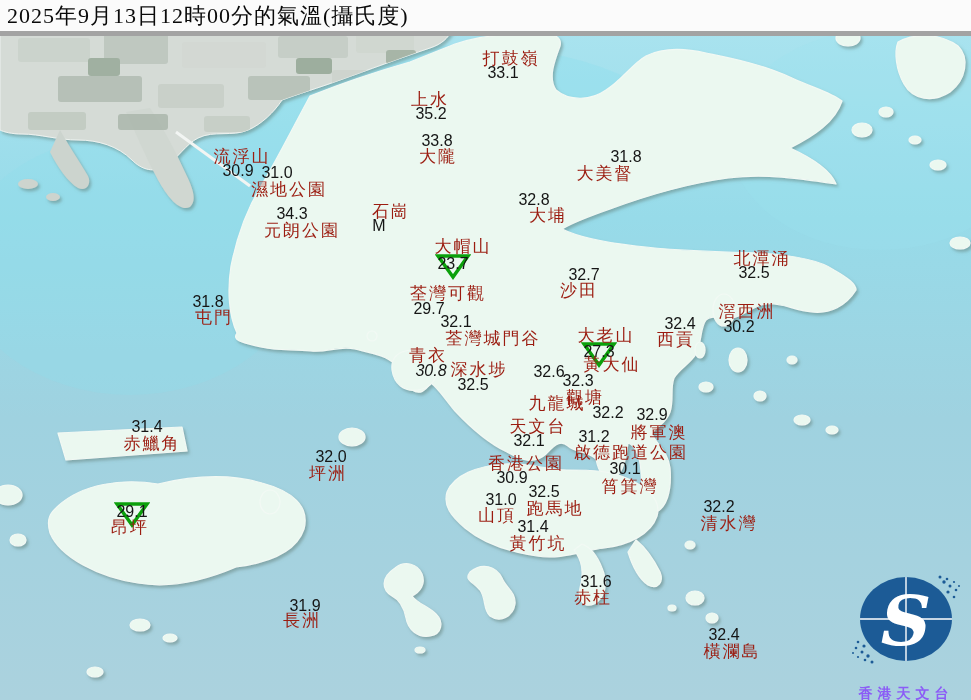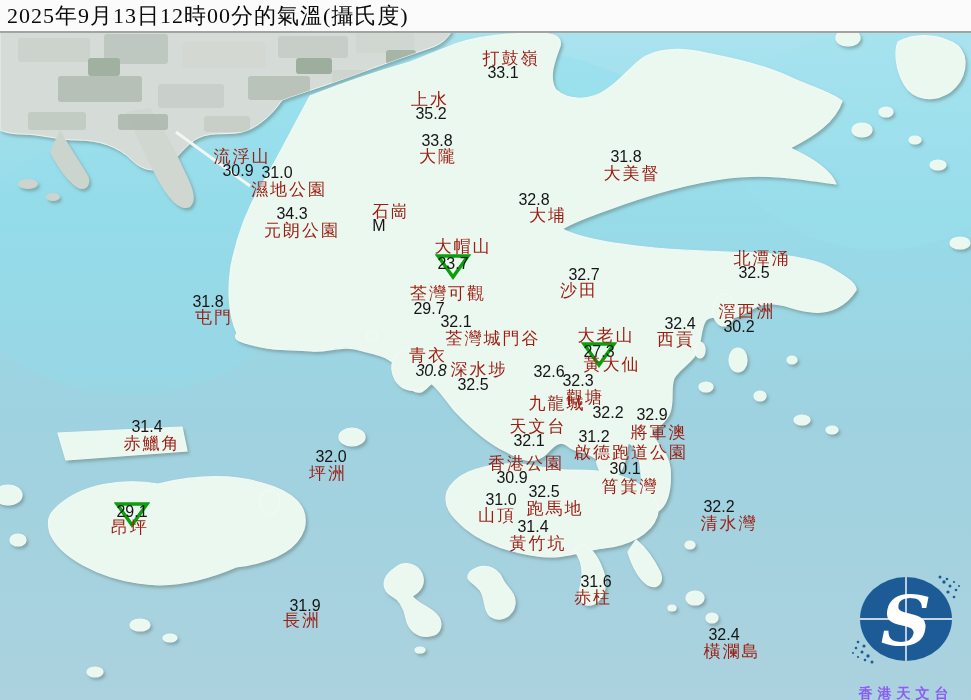--- a/index.html
+++ b/index.html
@@ -1,20 +1,20 @@
 <!DOCTYPE html>
 <html><head>
 <meta charset="utf-8">
 <style>
   html,body{margin:0;padding:0;background:#ffffff;}
   #screen{position:relative;width:971px;height:700px;overflow:hidden;
           font-family:"Liberation Sans",sans-serif;}
   
   #titlebar{position:absolute;left:0;top:0;width:971px;height:31px;background:#fbfbfb;
-            border-bottom:2px solid #a3a3a3;z-index:30;display:flex;align-items:center;}
+            border-bottom:5px solid #a3a3a3;z-index:30;display:flex;align-items:center;}
   #titlebar .t{font-family:"Liberation Serif",serif;font-size:22px;color:#0a0a0a;
                letter-spacing:1px;padding-left:7px;white-space:nowrap;}
   
   #mapsvg{position:absolute;left:0;top:0;z-index:1;}
   
   #stations{position:absolute;left:0;top:0;width:971px;height:700px;z-index:10;}
   .s-name{position:absolute;transform:translate(-50%,-50%);white-space:nowrap;line-height:1;
           font-family:"Liberation Serif",serif;font-size:17px;letter-spacing:2px;
           color:#9b1c10;}
   .s-val{position:absolute;transform:translate(-50%,-50%);white-space:nowrap;line-height:1;
@@ -160,21 +160,21 @@
       <span class="ss s-name" style="left: 511px; top: 58px;">打鼓嶺</span>
       <span class="ss s-val" style="left: 503px; top: 73px;">33.1</span>
       <span class="ss s-name" style="left: 430px; top: 99px;">上水</span>
       <span class="ss s-val" style="left: 431px; top: 114px;">35.2</span>
       <span class="ss s-name" style="left: 438px; top: 156px;">大隴</span>
       <span class="ss s-val" style="left: 437px; top: 141px;">33.8</span>
       <span class="ss s-name" style="left: 242px; top: 156px;">流浮山</span>
       <span class="ss s-val" style="left: 238px; top: 171px;">30.9</span>
       <span class="ss s-name" style="left: 289px; top: 189px;">濕地公園</span>
       <span class="ss s-val" style="left: 277px; top: 173px;">31.0</span>
-      <span class="ss s-name" style="left: 632px; top: 173px;">大美督</span>
+      <span class="ss s-name" style="left: 605px; top: 173px;">大美督</span>
       <span class="ss s-val" style="left: 626px; top: 157px;">31.8</span>
       <span class="ss s-name" style="left: 548px; top: 215px;">大埔</span>
       <span class="ss s-val" style="left: 534px; top: 200px;">32.8</span>
       <span class="ss s-name" style="left: 302px; top: 230px;">元朗公園</span>
       <span class="ss s-val" style="left: 292px; top: 214px;">34.3</span>
       <span class="ss s-name" style="left: 391px; top: 211px;">石崗</span>
       <span class="ss s-val" style="left: 379px; top: 226px;">M</span>
       <div class="tri" style="left: 435px; top: 253px;"><svg width="36" height="27" viewBox="0 0 36 27">
           <polygon points="3,3 33,3 18,24" fill="none" stroke="#0ba00b" stroke-width="3.4" stroke-linejoin="miter"></polygon>
         </svg></div>

